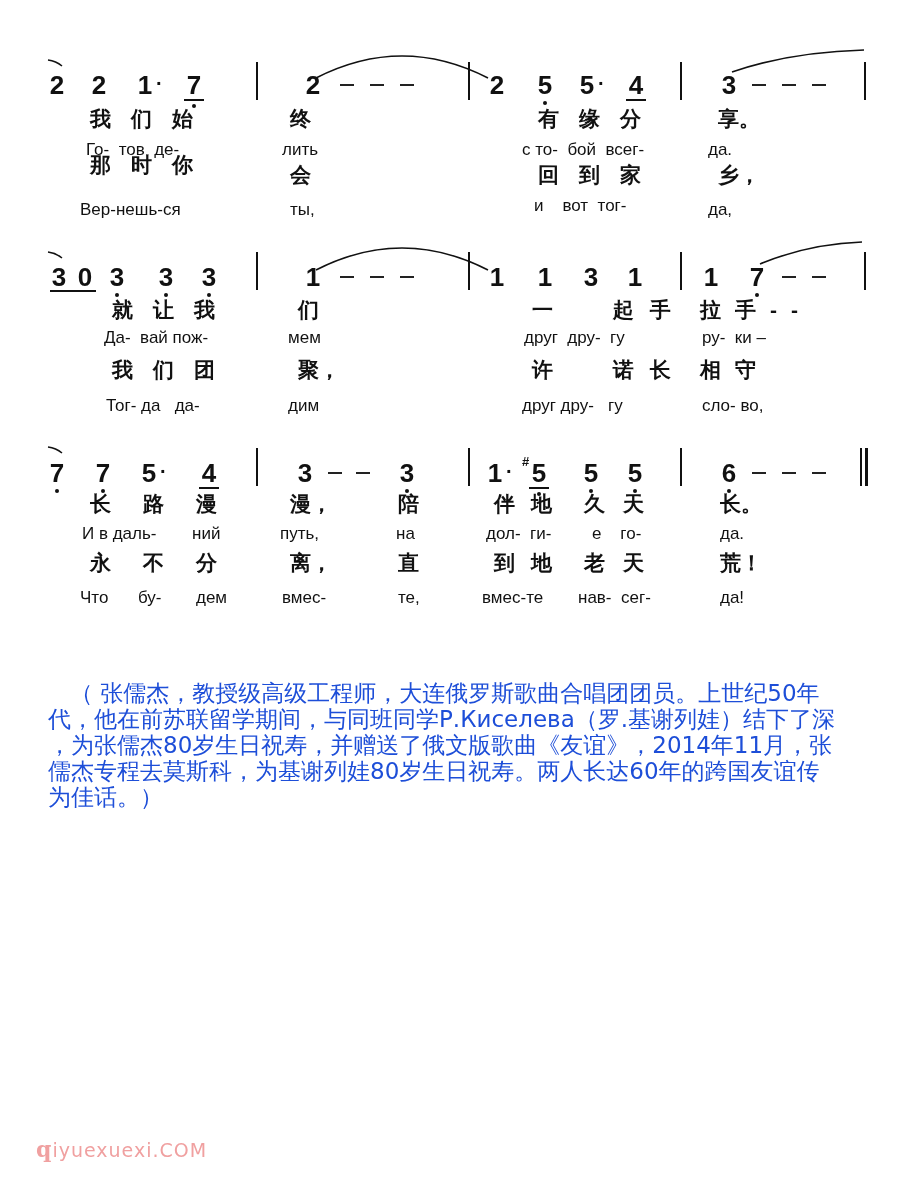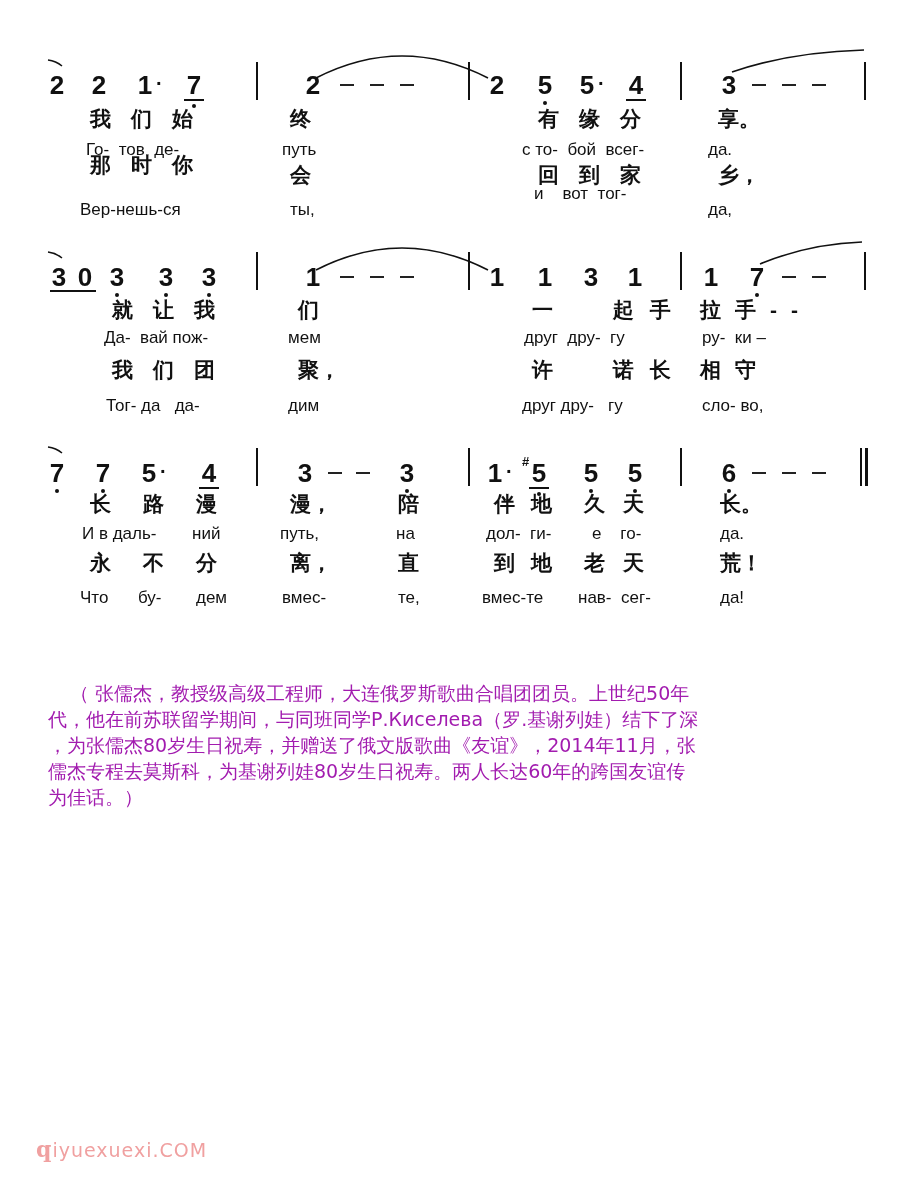--- a/index.html
+++ b/index.html
@@ -12,21 +12,21 @@
   .note .dl { position: absolute; left: 9px; width: 4px; height: 4px; border-radius: 2px; background: #111; top: 29px; }
   .note .dl.low { top: 32px; }
   .dot-aug { position: absolute; font-family: "Liberation Sans", sans-serif; font-weight: bold; font-size: 20px; }
   .dash { position: absolute; width: 14px; height: 2px; background: #222; }
   .bar { position: absolute; width: 2px; background: #111; }
   .zh { position: absolute; font-family: Liberation Sans, sans-serif; font-weight: bold; font-size: 21px; line-height: 24px; white-space: nowrap; }
   .ru { position: absolute; font-family: "Liberation Sans", sans-serif; font-size: 17px; line-height: 20px; white-space: nowrap; text-align: center; }
   .sharp { position: absolute; font-family: "Liberation Sans", sans-serif; font-size: 13px; font-weight: bold; }
   svg.slur { position: absolute; overflow: visible; }
   .para { position: absolute; left: 48px; top: 680px; width: 812px;
-          font-family: "DejaVu Sans", sans-serif; font-size: 19px; line-height: 26px; color: #a21caf; }
+          font-family: "DejaVu Sans", sans-serif; font-size: 23px; line-height: 26px; color: #1d4ed8; }
   .para p { margin: 0; white-space: nowrap; }
   .watermark { position: absolute; left: 36px; top: 1136px; font-family: "DejaVu Sans", sans-serif;
                font-size: 19px; color: #f0a0a0; letter-spacing: 1px; }
   .watermark .q { font-family: "DejaVu Serif", serif; font-weight: bold; font-size: 22px; }
 </style>
 </head>
 <body>
 
 <div>
   <svg class="slur" style="left:46px;top:58px" width="20" height="10">
@@ -60,32 +60,32 @@
   <div class="dash" style="left:782px;top:84px"></div>
   <div class="dash" style="left:812px;top:84px"></div>
   <div class="bar" style="left:864px;top:62px;height:38px"></div>
 
   <div class="zh" style="left:90px;top:107px;letter-spacing:20px">我们始</div>
   <div class="zh" style="left:290px;top:107px">终</div>
   <div class="zh" style="left:538px;top:107px;letter-spacing:20px">有缘分</div>
   <div class="zh" style="left:718px;top:107px">享。</div>
 
   <div class="ru" style="left:86px;top:140px;white-space:pre">Го-  тов  де-</div>
-  <div class="ru" style="left:282px;top:140px">путь</div>
+  <div class="ru" style="left:282px;top:140px">лить</div>
   <div class="ru" style="left:522px;top:140px;white-space:pre">с то-  бой  всег-</div>
   <div class="ru" style="left:708px;top:140px">да.</div>
 
   <div class="zh" style="left:90px;top:153px;letter-spacing:20px">那时你</div>
   <div class="zh" style="left:290px;top:163px">会</div>
   <div class="zh" style="left:538px;top:163px;letter-spacing:20px">回到家</div>
   <div class="zh" style="left:718px;top:163px">乡，</div>
 
   <div class="ru" style="left:80px;top:200px">Вер-нешь-ся</div>
   <div class="ru" style="left:290px;top:200px">ты,</div>
-  <div class="ru" style="left:534px;top:184px;white-space:pre">и    вот  тог-</div>
+  <div class="ru" style="left:534px;top:196px;white-space:pre">и    вот  тог-</div>
   <div class="ru" style="left:708px;top:200px">да,</div>
 </div>
 
 <div>
   <svg class="slur" style="left:46px;top:250px" width="20" height="10">
       <path d="M2 2 Q10 3 16 8" stroke="#111" stroke-width="1.5" fill="none"></path>
     </svg>
   <div class="note" style="left:48px;top:264px">3</div>
   <div class="note" style="left:74px;top:264px">0</div>
   <i class="abs" style="left:50px;top:290px;width:46px;height:2px;background:#111"></i>

